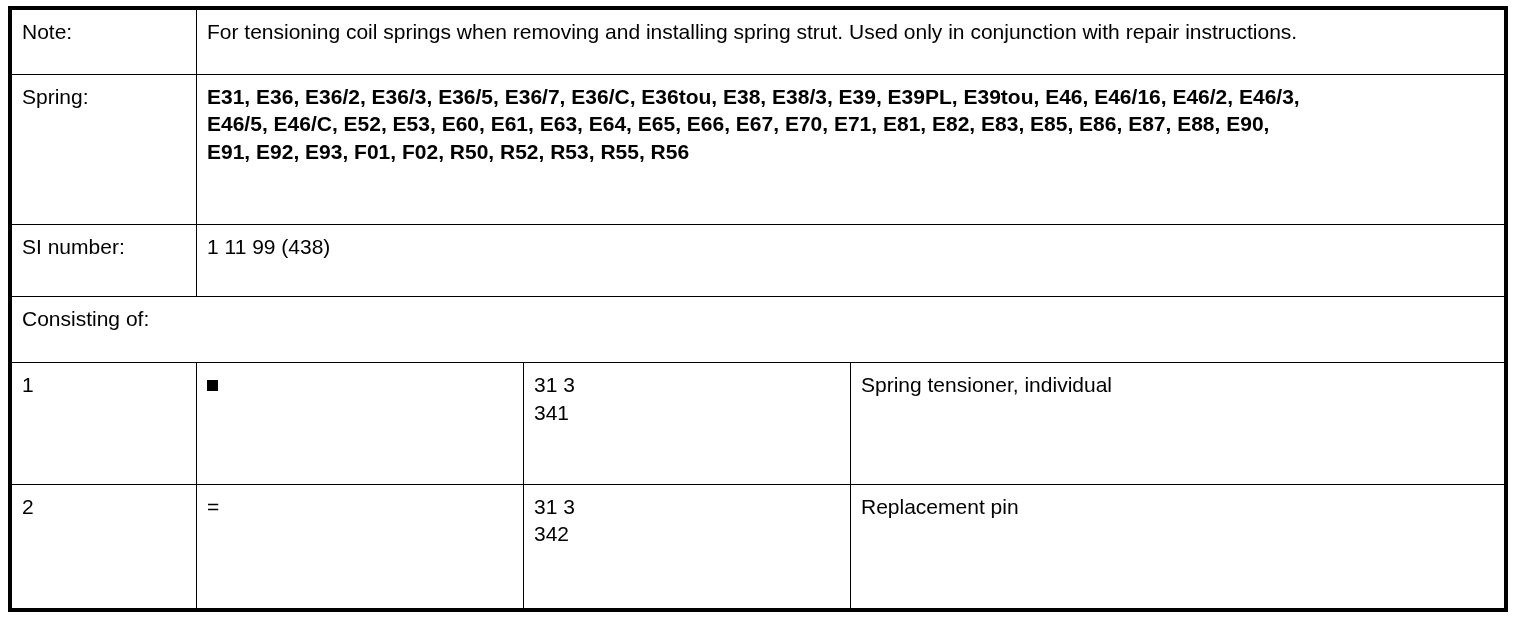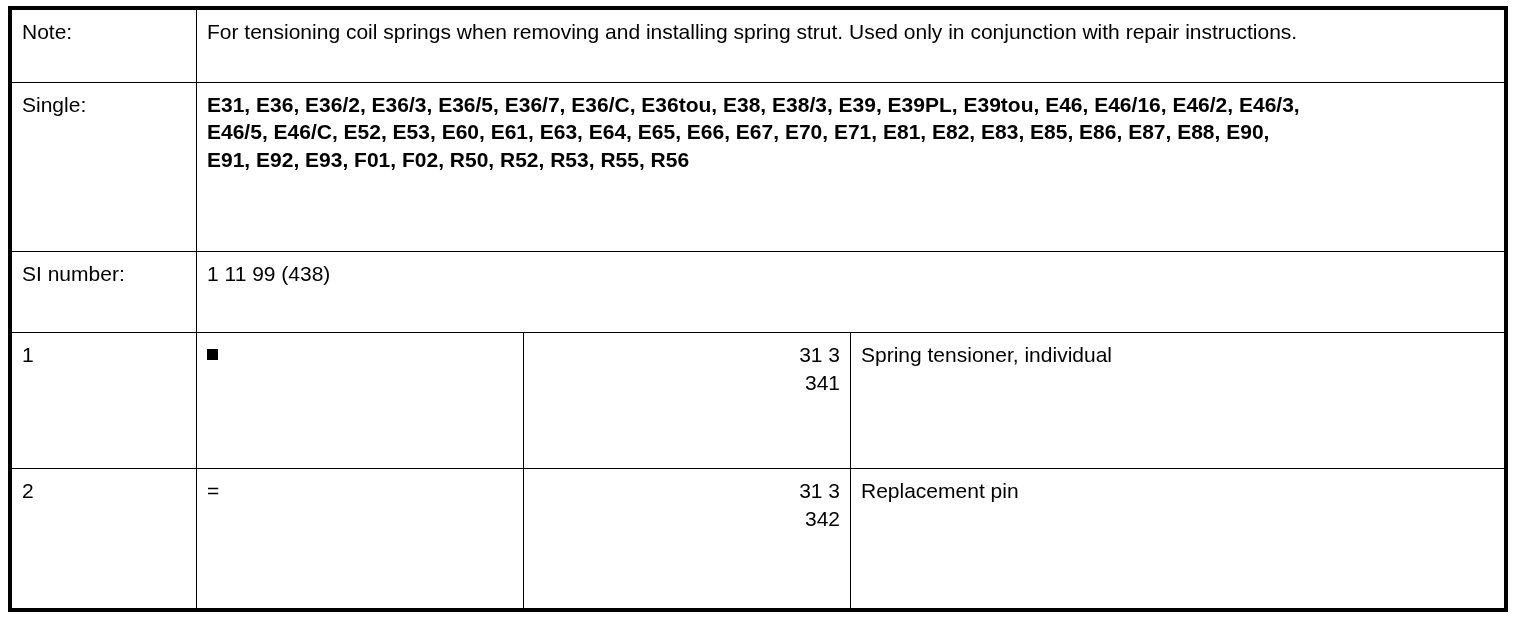--- a/index.html
+++ b/index.html
@@ -48,21 +48,20 @@
     padding-left: 8px;
   }
   td.sym {
     width: 32px;
     text-align: left;
     padding-left: 8px;
   }
   td.partno {
     width: 78px;
     padding-left: 8px;
-    text-align: right;
   }
   td.desc {
     padding-left: 12px;
     margin-top: 22px;
   }
   .nowrap-break {
     white-space: pre-line;
   }
   .sym-square {
     display: inline-block;
@@ -92,28 +91,31 @@
 <body>
 
 <div class="sheet">
   <table class="spec">
     <tbody>
       <tr class="tall-1">
         <td class="label">Note:</td>
         <td class="value" colspan="4">For tensioning coil springs when removing and installing spring strut. Used only in conjunction with repair instructions.</td>
       </tr>
       <tr class="tall-2">
-        <td class="label">Single:</td>
+        <td class="label">Spring:</td>
         <td class="value series-cell nowrap-break" colspan="4">E31, E36, E36/2, E36/3, E36/5, E36/7, E36/C, E36tou, E38, E38/3, E39, E39PL, E39tou, E46, E46/16, E46/2, E46/3,
 E46/5, E46/C, E52, E53, E60, E61, E63, E64, E65, E66, E67, E70, E71, E81, E82, E83, E85, E86, E87, E88, E90,
 E91, E92, E93, F01, F02, R50, R52, R53, R55, R56</td>
       </tr>
       <tr class="tall-4">
         <td class="label">SI number:</td>
         <td class="value" colspan="4">1 11 99 (438)</td>
+      </tr>
+      <tr class="tall-6">
+        <td colspan="5">Consisting of:</td>
       </tr>
       <tr class="tall-7 consist-row">
         <td class="qty">1</td>
         <td class="sym"><span class="sym-square"></span></td>
         <td class="partno nowrap-break">31 3
 341</td>
         <td class="desc" colspan="2">Spring tensioner, individual</td>
       </tr>
       <tr class="tall-8 consist-row">
         <td class="qty">2</td>

